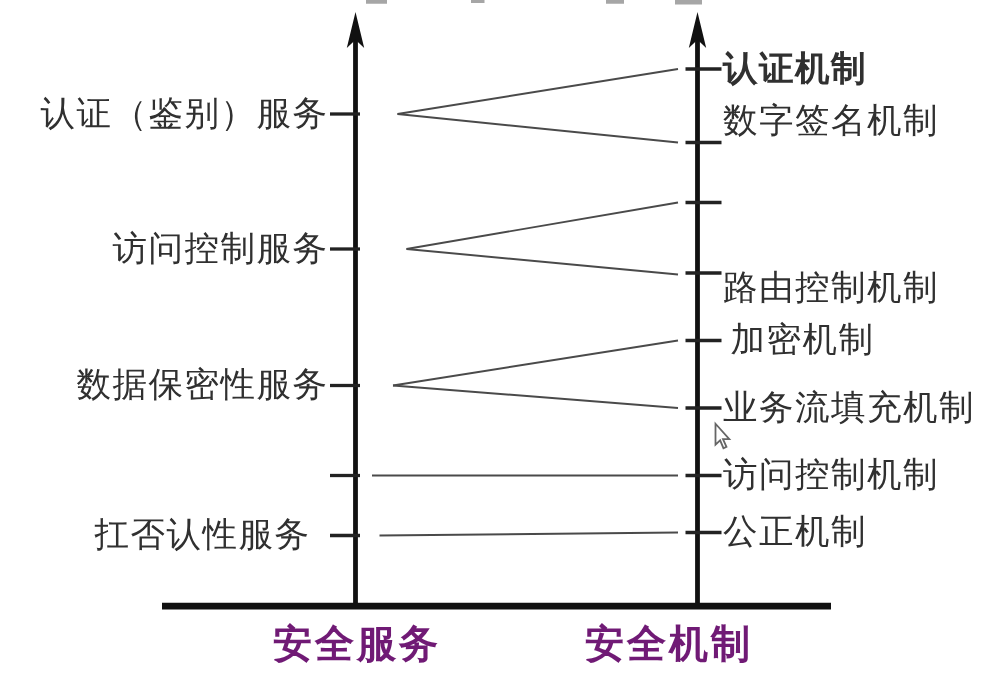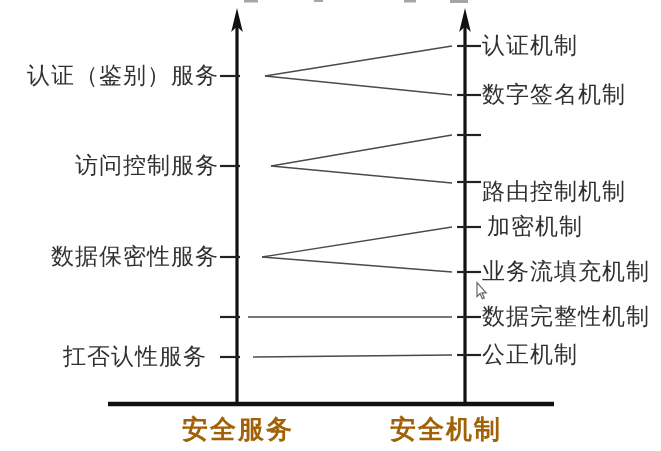--- a/index.html
+++ b/index.html
@@ -16,21 +16,21 @@
     white-space:nowrap;
     color:#303030;
     font-size:23px;
     line-height:26px;
     letter-spacing:1px;
   }
   .svc{text-align:right;}
   .axis-title{
     position:absolute;
     white-space:nowrap;
-    color:#a16207;
+    color:#701a75;
     font-size:26px;
     line-height:30px;
     font-weight:bold;
     letter-spacing:2px;
     transform:translateX(-50%);
     text-align:right;
   }
 </style>
 </head>
 <body>
@@ -89,24 +89,24 @@
     </g>
 
     <path d="M477 282.5 L477 296.5 L480.1 293.6 L482.3 298.8 L484.3 297.9 L482 292.8 L486.2 292.8 Z" fill="#ffffff" stroke="#666666" stroke-width="1.2"></path>
   </svg>
 
   <div class="label svc" style="top:63px;  right:442px;margin-left:31px;">认证（鉴别）服务</div>
   <div class="label svc" style="top:153px; right:442px;">访问控制服务</div>
   <div class="label svc" style="top:244px; right:442px;">数据保密性服务</div>
   <div class="label svc" style="top:344px; right:454px;">扛否认性服务</div>
 
-  <div class="label" style="top:33px;  left:482px;">认证机制</div>
-  <div class="label" style="top:82px;  left:482px;font-family:Liberation Serif, serif;">数字签名机制</div>
+  <div class="label" style="top:33px;  left:482px;font-weight:bold;">认证机制</div>
+  <div class="label" style="top:68px;  left:482px;font-family:Liberation Serif, serif;">数字签名机制</div>
   <div class="label" style="top:179px; left:482px;">路由控制机制</div>
   <div class="label" style="top:214px; left:471px;margin-left:16px;">加密机制</div>
   <div class="label" style="top:259px; left:482px;">业务流填充机制</div>
-  <div class="label" style="top:304px; left:482px;">数据完整性机制</div>
+  <div class="label" style="top:304px; left:482px;">访问控制机制</div>
   <div class="label" style="top:342px; left:482px;">公正机制</div>
 
   <div class="axis-title" style="top:415px; left:238px;">安全服务</div>
   <div class="axis-title" style="top:415px; left:446px;">安全机制</div>
 
 </div>
 
 </body></html>

